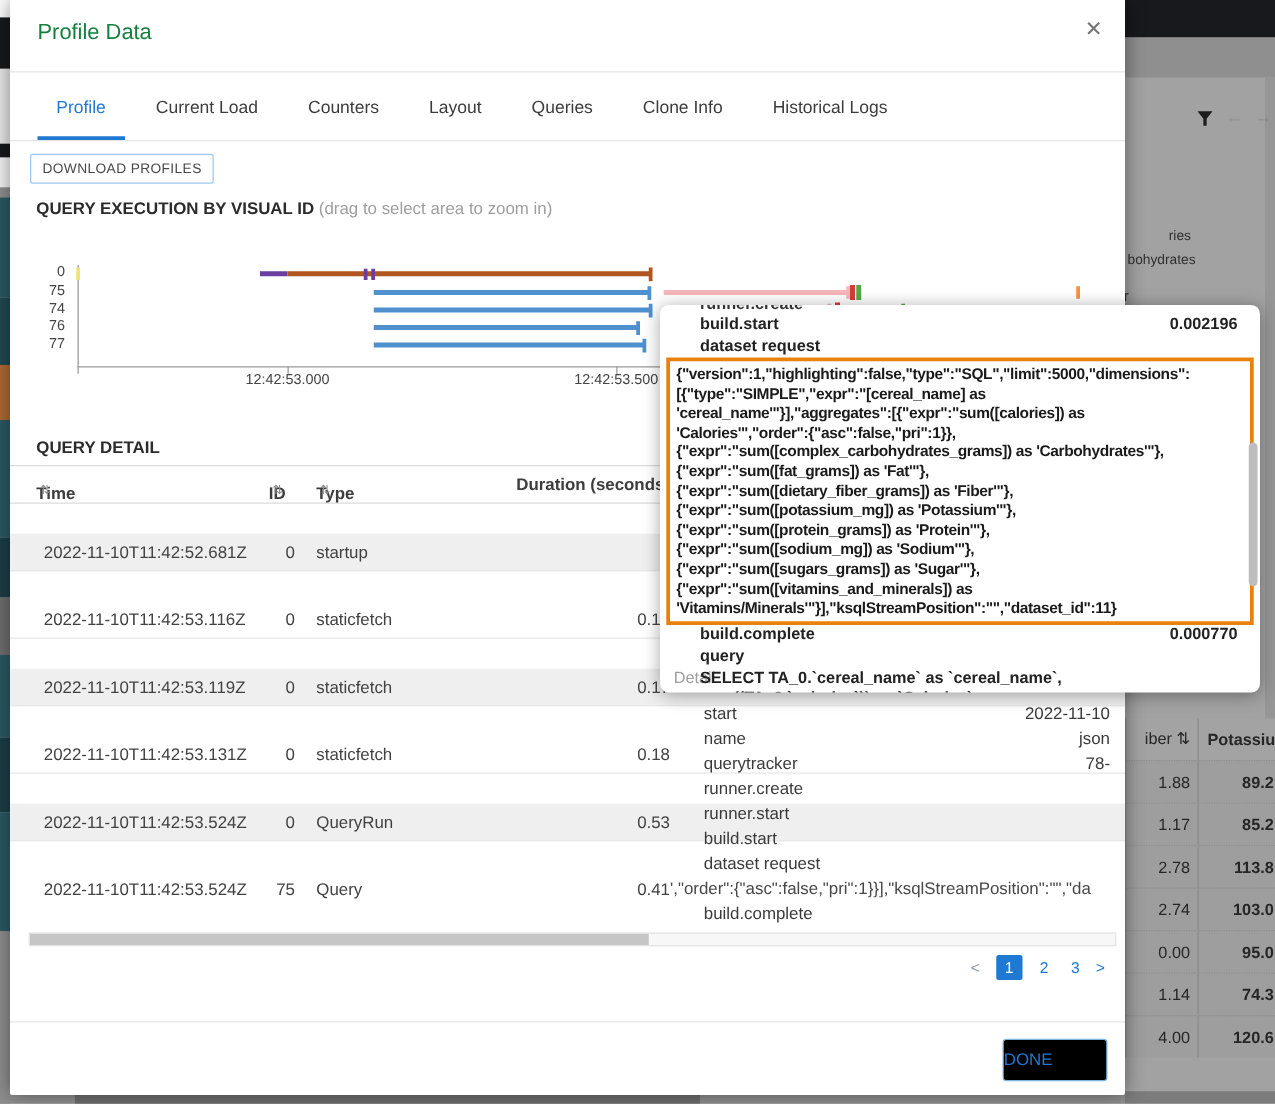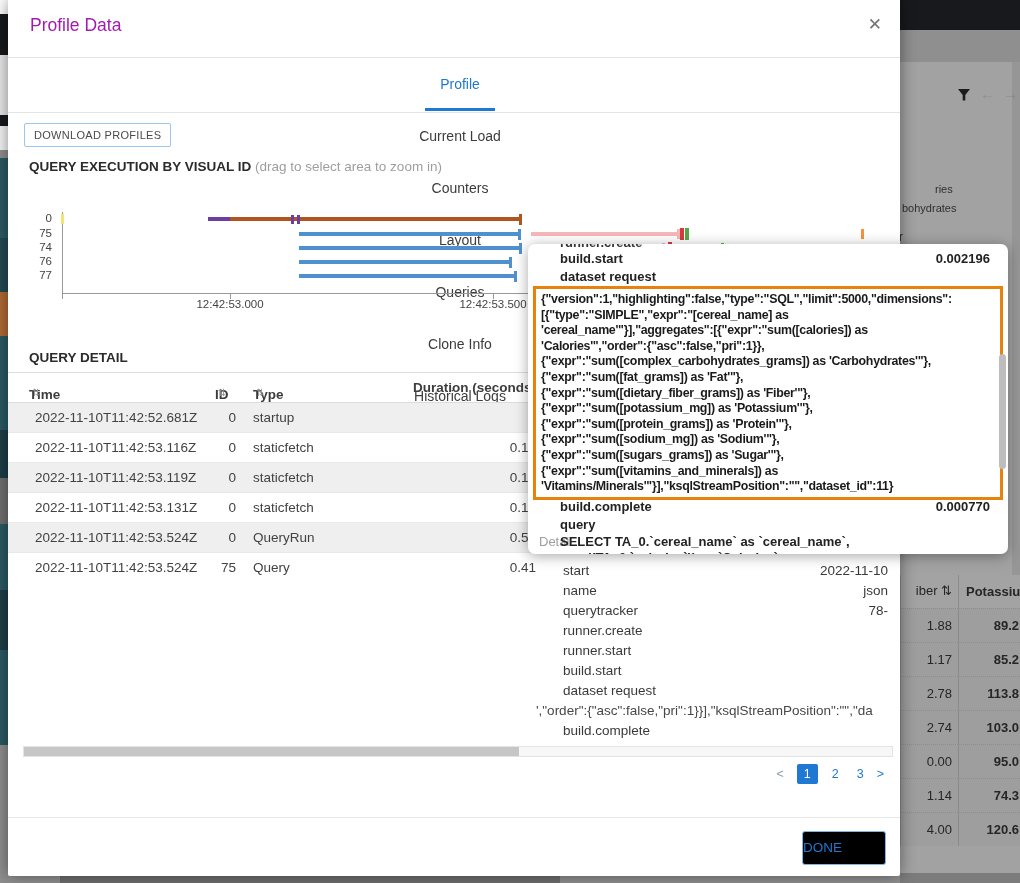--- a/index.html
+++ b/index.html
@@ -24,25 +24,25 @@
   .bgt-head .bgt-c2{text-align:left;padding-left:7px;}
   .bg-bottomstrip-r{left:900px;top:873px;width:120px;height:10px;background:#7c7c7c;}
   .bottom-strip{left:0;top:876px;width:900px;height:7px;background:#919191;}
   .bottom-strip-dark{left:60px;top:876px;width:500px;height:7px;background:#6f6f6f;}
   .left-strip{left:0;top:0;width:8px;height:883px;}
   .sorticon{font-size:10px;color:#8f8f8f;margin-left:3px;font-weight:normal;}
 
   
   .modal{left:8px;top:0;width:892px;height:876px;background:#ffffff;
          box-shadow:0 0 16px rgba(0,0,0,.45);border-radius:0 0 2px 2px;}
-  .m-title{left:22px;top:15px;font-size:17.5px;color:#a21caf;text-align:center;}
+  .m-title{left:22px;top:15px;font-size:17.5px;color:#15803d;text-align:center;}
   .m-close{right:14px;top:12px;font-size:17px;color:#757575;cursor:pointer;padding:2px 4px;}
   .m-hdiv{left:0;top:57px;width:892px;height:1px;background:#e5e5e5;}
   .tabs{left:0;top:58px;width:892px;height:55px;display:flex;align-items:center;
-        padding-left:22px;border-bottom:1px solid #e5e5e5;flex-direction:column;}
+        padding-left:22px;border-bottom:1px solid #e5e5e5;}
   .tab{font-size:14px;color:#3c3c3c;padding:18px 15px;cursor:pointer;position:relative;margin-right:10px;}
   .tab.active{color:#1f78d1;}
   .tab.active:after{content:"";position:absolute;left:0;right:0;bottom:-1px;height:3px;background:#1f78d1;}
   .dl-btn{left:16px;top:123px;font-size:11px;letter-spacing:.3px;color:#4a4a4a;background:#fff;
           border:1px solid #9cc7ee;border-radius:2px;padding:5px 9px;cursor:pointer;}
   .sec-title{font-size:13.5px;font-weight:bold;color:#2b2b2b;}
   .sec-hint{font-weight:normal;color:#9e9e9e;}
   .chart-title{left:21px;top:159px;}
   
   .chart{left:0;top:205px;width:892px;height:110px;cursor:crosshair;}
@@ -53,21 +53,21 @@
   .c-xlab{position:absolute;top:93px;width:120px;text-align:center;font-size:11.5px;color:#444;}
   .seg{position:absolute;}
   
   .qd-title{left:21px;top:350px;}
   .t-head{left:0;top:372px;width:892px;height:31px;border-top:1px solid #dcdcdc;border-bottom:1px solid #dcdcdc;
           font-size:13.5px;font-weight:bold;color:#3d3d3d;}
   .t-head span{position:absolute;top:7px;}
   .h-time{left:21px;} .h-id{left:207px;} .h-type{left:245px;}
   .h-dur{left:330px;width:198px;text-align:right;}
   .t-rows{left:0;top:403px;width:892px;}
-  .t-row{position:relative;height:30px;font-size:13.5px;color:#424242;cursor:pointer;}
+  .t-row{position:relative;height:30px;font-size:13.5px;color:#424242;cursor:pointer;margin-top:24px;}
   .t-row.shaded{background:#efefef;}
   .t-row.bordered{border-bottom:1px solid #e8e8e8;}
   .t-row span{position:absolute;top:7px;}
   .c-time{left:27px;} .c-id{left:198px;width:30px;text-align:right;}
   .c-type{left:245px;} .c-dur{left:330px;width:198px;text-align:right;}
   
   .dpanel{left:545px;top:562px;width:335px;font-size:13.5px;color:#3a3a3a;}
   .dp-row{position:relative;height:20px;}
   .dp-key{position:absolute;left:10px;top:1px;white-space:nowrap;}
   .dp-val{position:absolute;right:0;top:1px;white-space:nowrap;}

